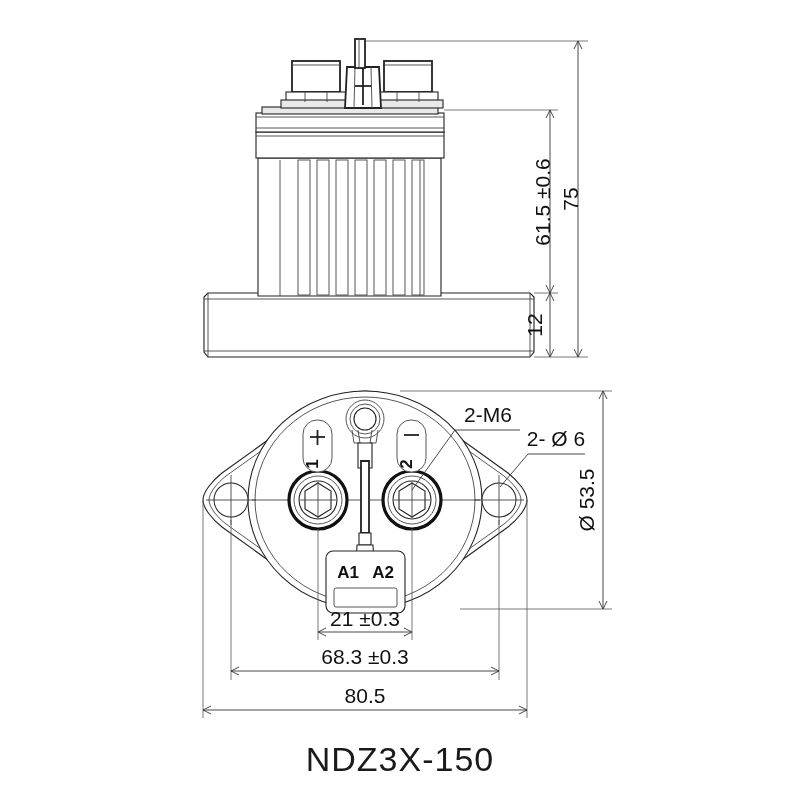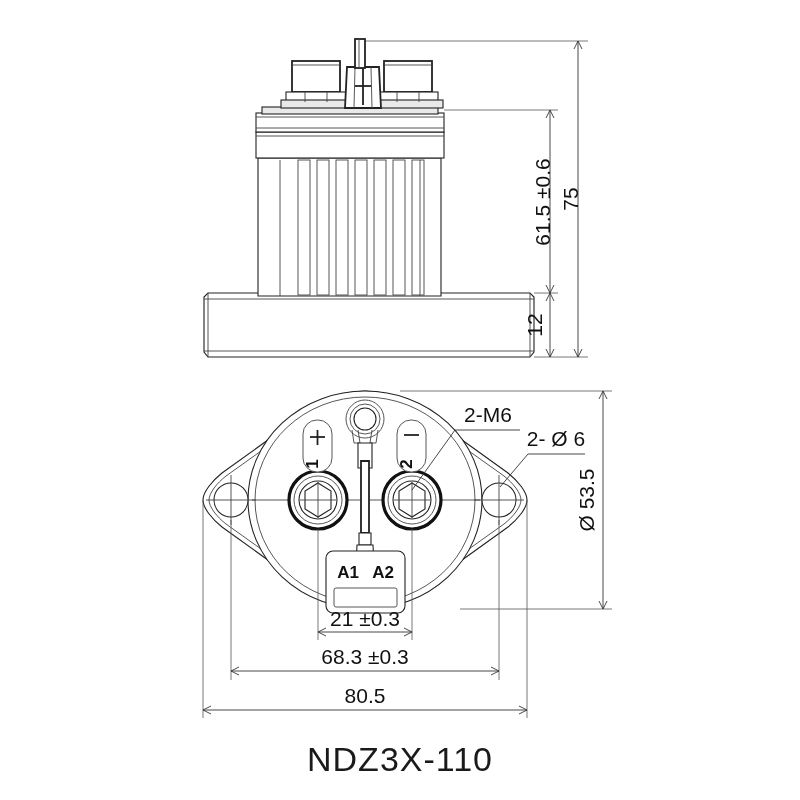--- a/index.html
+++ b/index.html
@@ -258,16 +258,16 @@
         <path class="ln-dim" d="M211,706 L203,710 L211,714"></path>
         <path class="ln-dim" d="M519,706 L527,710 L519,714"></path>
         <text class="dimtext" x="365" y="703" text-anchor="middle">80.5</text>
       </g>
 
     </g>
 
   </svg>
 
   <div class="model-wrap">
-    <span class="modeltext">NDZ3X-110</span>
+    <span class="modeltext">NDZ3X-150</span>
   </div>
 
 </div>
 
 </body></html>

